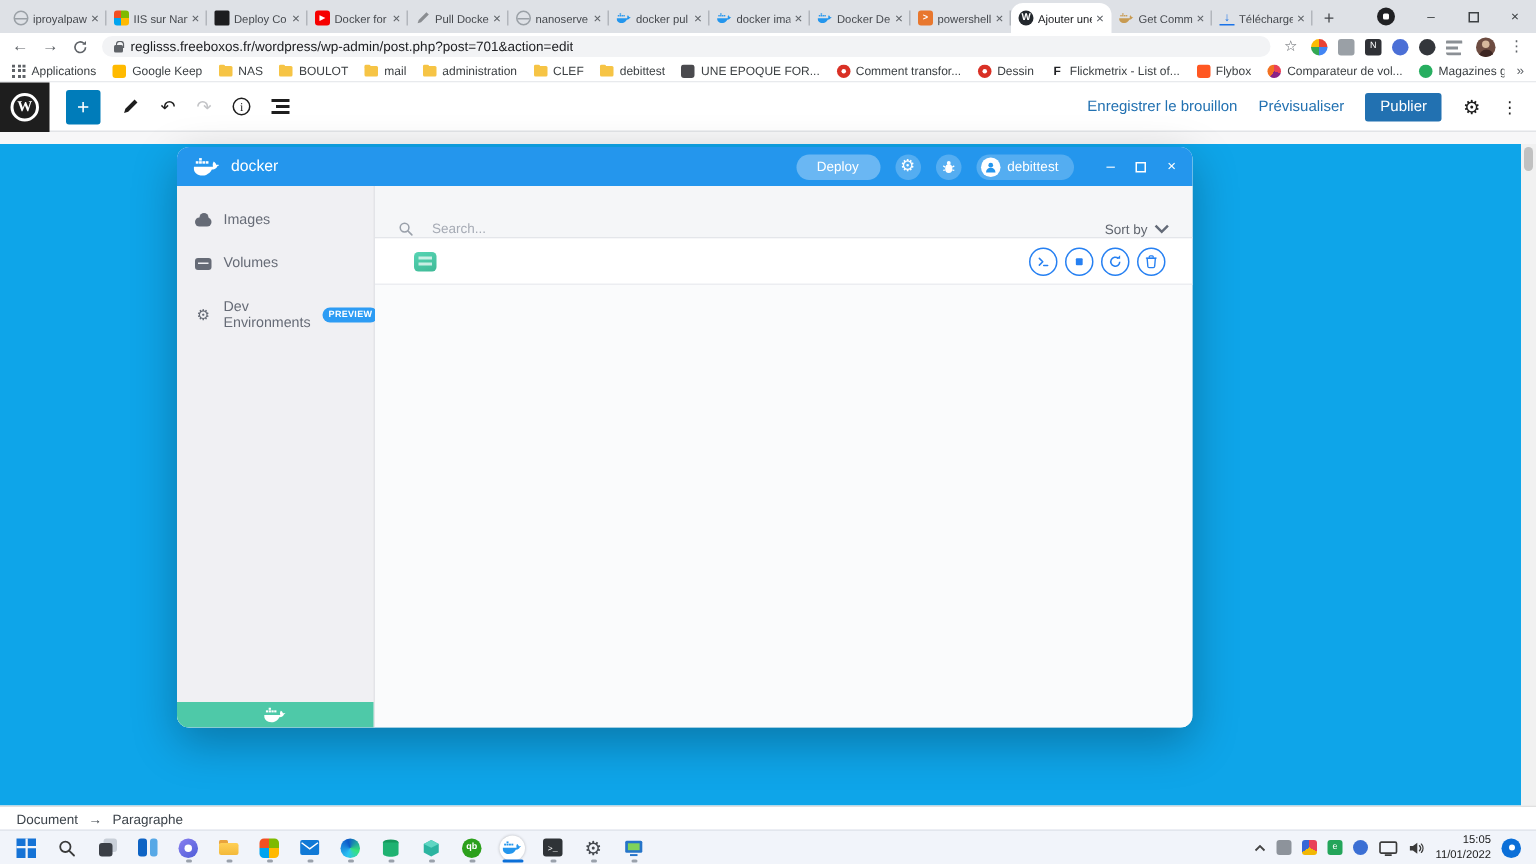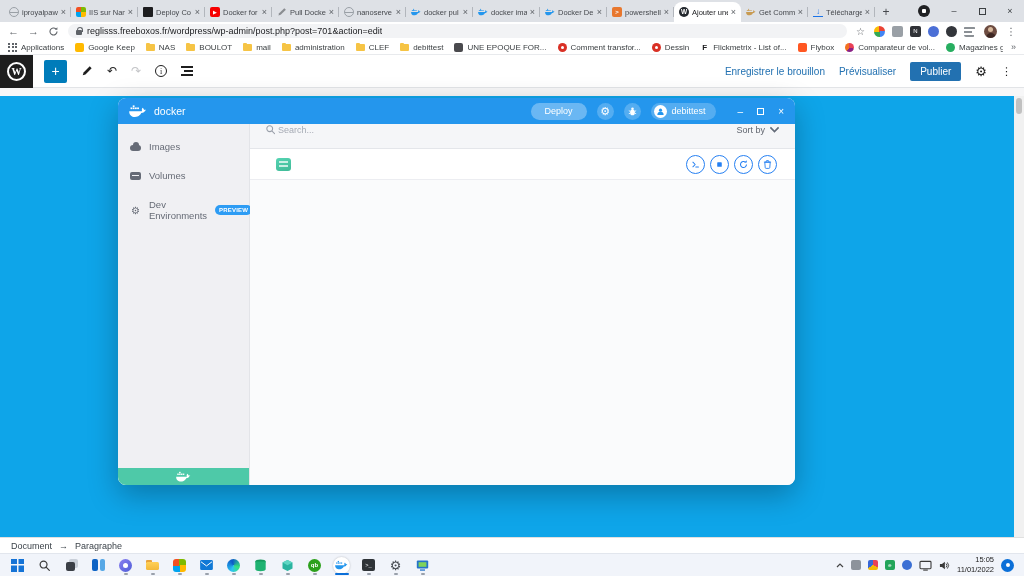--- a/index.html
+++ b/index.html
@@ -118,21 +118,21 @@
   .si-containers{background:linear-gradient(currentColor,currentColor) left top/5px 5px no-repeat,linear-gradient(currentColor,currentColor) right top/5px 5px no-repeat,linear-gradient(currentColor,currentColor) left bottom/5px 5px no-repeat,linear-gradient(currentColor,currentColor) right bottom/5px 5px no-repeat;}
   .si-images::before{content:"";position:absolute;left:0;top:4px;width:11px;height:6px;border-radius:3px;background:currentColor;}
   .si-images::after{content:"";position:absolute;left:2.5px;top:1px;width:6px;height:6px;border-radius:50%;background:currentColor;}
   .si-volumes::before{content:"";position:absolute;left:0;top:2px;width:11px;height:7.5px;border-radius:2px;background:currentColor;}
   .si-volumes::after{content:"";position:absolute;left:2px;top:5px;width:7px;height:1.4px;background:#f0f0f3;}
   .si-dev{font-size:10px;line-height:11px;text-align:center;}
   .dk-badge{background:#2D9CF4;color:#fff;font-size:6px;font-weight:bold;padding:2px 4px;border-radius:7px;letter-spacing:.2px;}
   .dk-foot{margin-top:auto;height:17px;background:#4EC9A8;display:flex;align-items:center;justify-content:center;color:#fff;}
   .dk-foot svg{width:15px;height:11px;display:block;}
   .dk-main{flex:1;display:flex;flex-direction:column;background:#fafbfc;min-width:0;}
-  .dk-search{height:25px;background:#f5f6f8;border-bottom:1px solid #e4e6ea;display:flex;align-items:flex-start;padding:0 15px;gap:0;}
+  .dk-search{height:35px;background:#f5f6f8;border-bottom:1px solid #e4e6ea;display:flex;align-items:flex-end;padding:0 15px;gap:10px;}
   .dk-search svg{width:11px;height:11px;flex:0 0 auto;}
   .dk-search input{background:transparent;border:0;outline:0;font-size:9px;flex:1;color:#3a4150;font-family:"Liberation Sans",sans-serif;}
   .dk-search input::placeholder{color:#a6abb5;}
   .dk-sort{font-size:9px;color:#61666f;display:flex;gap:4px;align-items:center;flex:0 0 auto;}
   .dk-row{height:31px;background:#fff;border-bottom:1px solid #ecedf1;display:flex;align-items:center;padding:0 18px 0 26px;gap:10px;}
   .dk-cicon{width:15px;height:13px;border-radius:3px;background:linear-gradient(160deg,#56d4b3,#3fba97);position:relative;flex:0 0 auto;}
   .dk-cicon::after{content:"";position:absolute;left:3px;top:3.5px;width:9px;height:2px;background:rgba(255,255,255,.7);box-shadow:0 4px 0 rgba(255,255,255,.7);}
   .dk-cinfo{display:flex;flex-direction:column;gap:1.5px;min-width:0;}
   .dk-r1{display:flex;gap:8px;align-items:baseline;}
   .dk-cname{font-size:10px;color:#3a4150;font-weight:bold;white-space:nowrap;}

